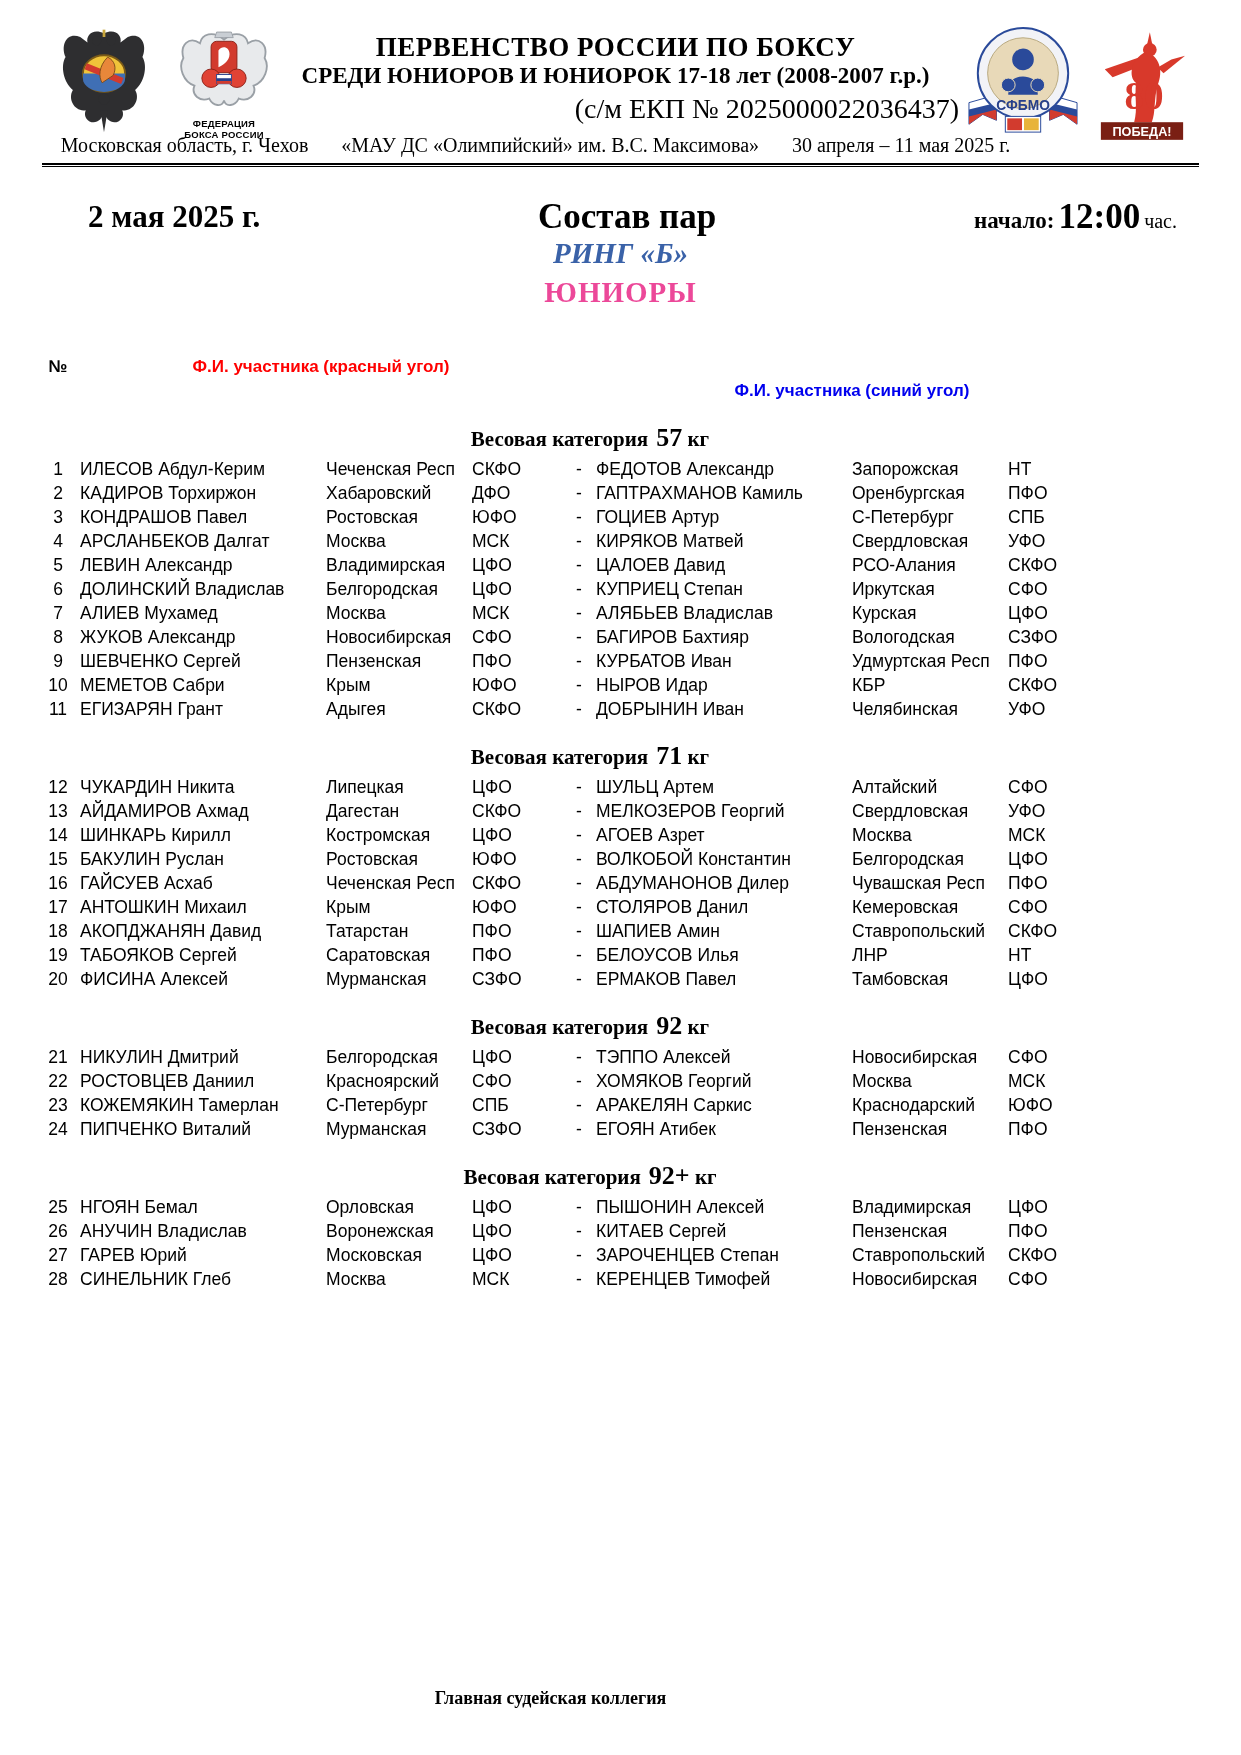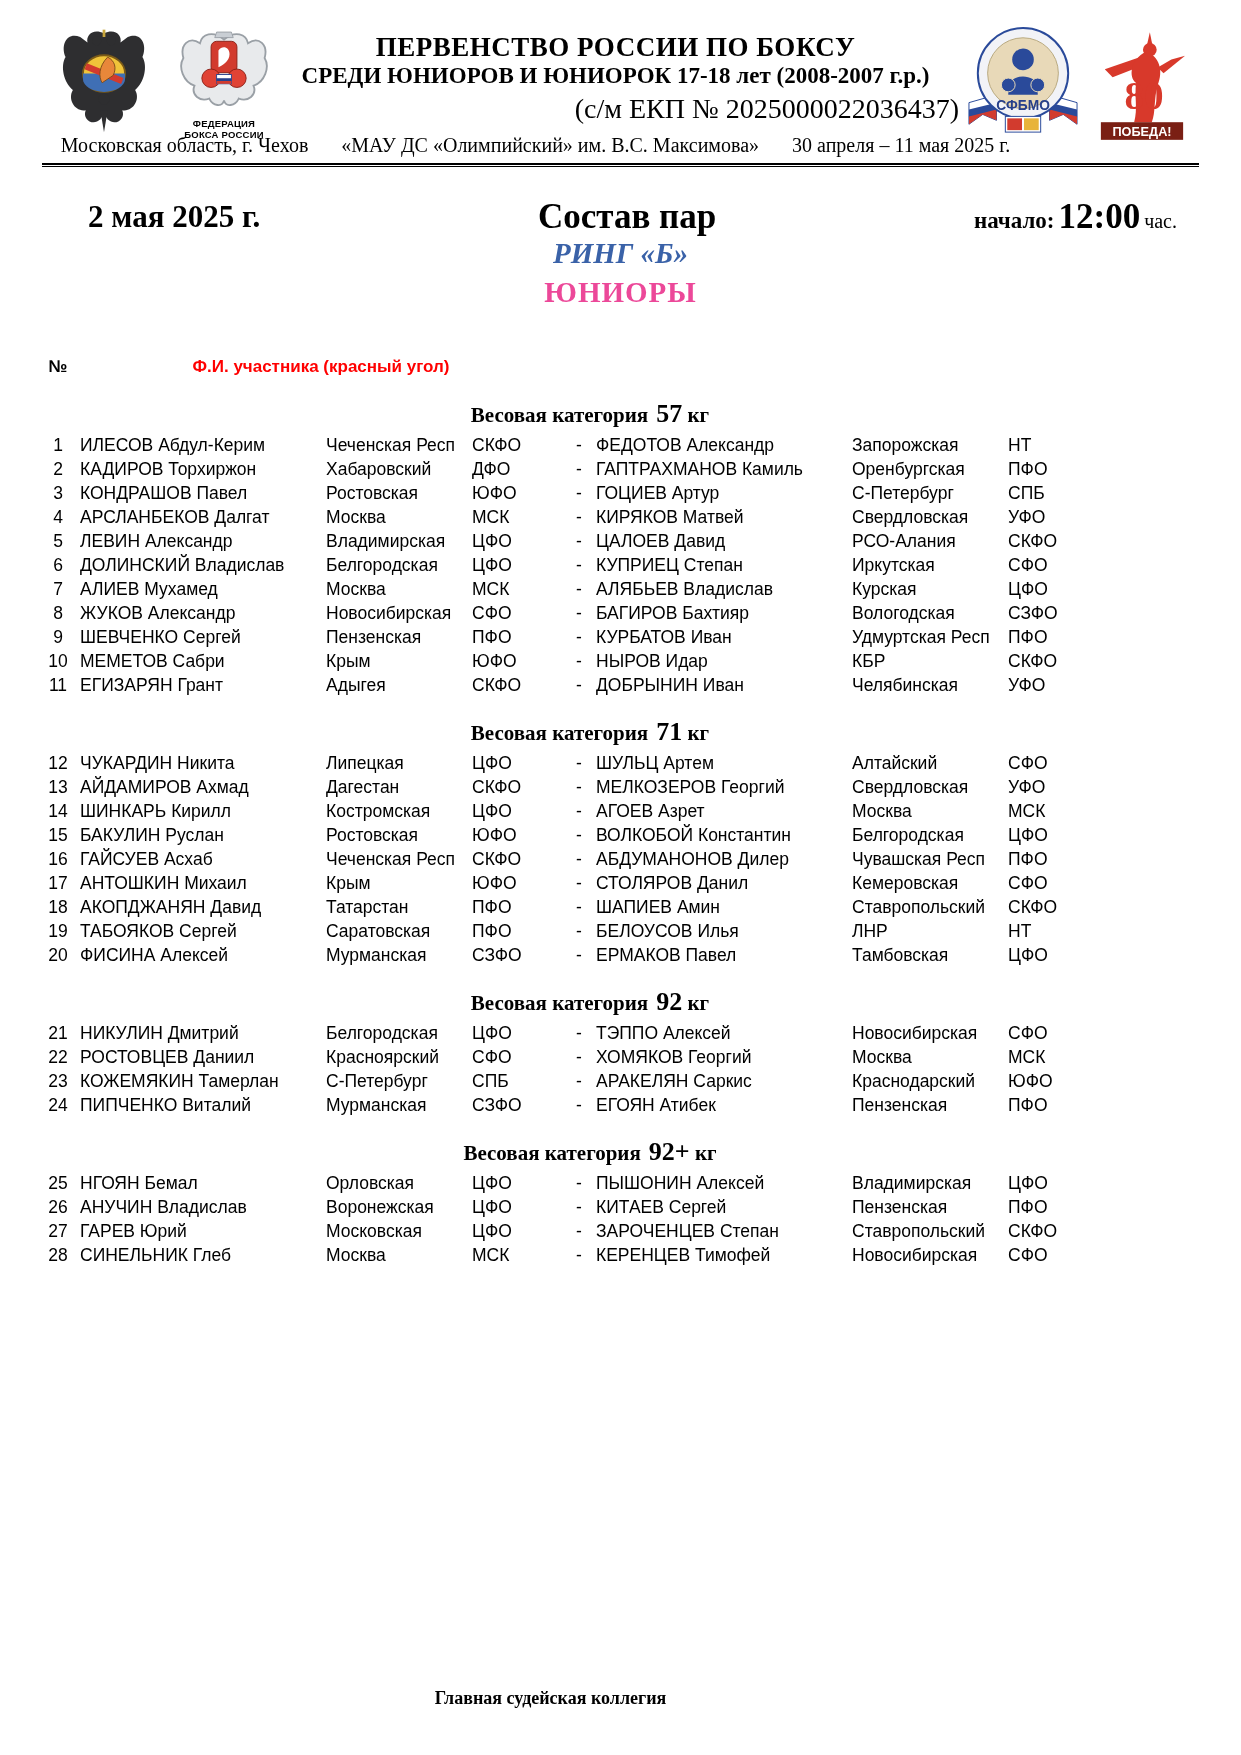--- a/index.html
+++ b/index.html
@@ -220,20 +220,21 @@
   </span>
 </div>
 <div class="ring-line">РИНГ «Б»</div>
 <div class="group-line">ЮНИОРЫ</div>
 
 <div class="grid-row col-head-row">
   <div class="no">№</div>
   <div class="col-head-red">Ф.И. участника (красный угол)</div>
   <div></div>
     <div></div>
+  <div class="col-head-blue">Ф.И. участника (синий угол)</div>
 </div>
 
 <div id="pairs-sections">
     <div class="cat-header"><span>Весовая категория</span><span class="wval">57</span> <span class="wunit">кг</span></div>
     <div class="grid-row pair-row">
       <div class="no cell">1</div>
       <div class="cell">ИЛЕСОВ Абдул-Керим</div>
       <div class="cell">Чеченская Респ</div>
       <div class="cell">СКФО</div>
       <div class="dash cell">-</div>

